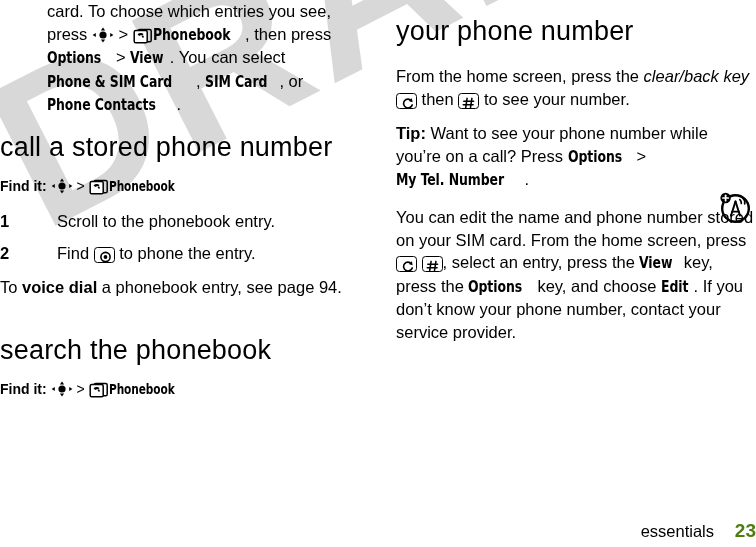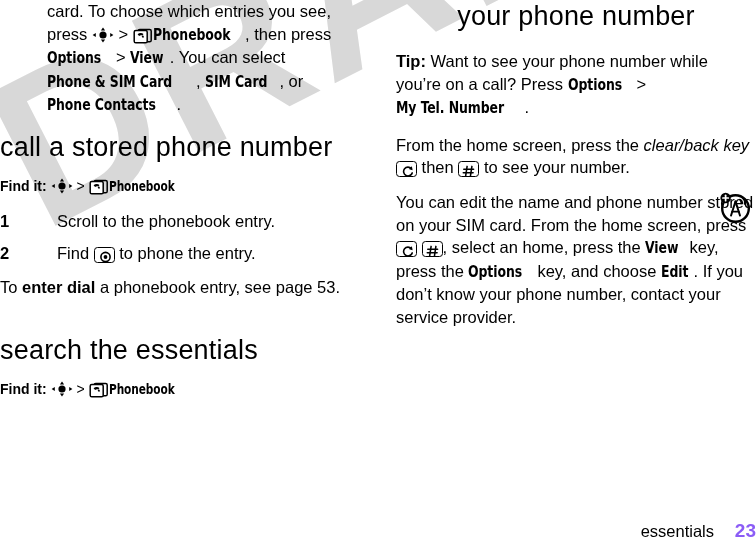--- a/index.html
+++ b/index.html
@@ -76,23 +76,22 @@
   }
 
   h2.section-head {
     font-size: 27px;
     font-weight: normal;
     line-height: 33px;
     letter-spacing: 0.2px;
     margin: 14px 0 11px 0;
   }
   #col-right h2.section-head {
-    margin-top: 0px;
+    margin-top: 15px;
     margin-bottom: 17px;
-    text-align: center;
   }
 
   .finditline {
     font-size: 14px;
     line-height: 22px;
     margin-bottom: 13px;
   }
 
   
   .ui {
@@ -183,21 +182,21 @@
     line-height: 20px;
     color: #000;
   }
   #footer .foot-pageno {
     position: absolute;
     right: 0px;
     bottom: 0px;
     font-size: 19px;
     font-weight: bold;
     line-height: 20px;
-    color: #8b5cf6;
+    color: #4d7c0f;
   }
 </style>
 </head>
 <body>
 
 <div id="watermark">
   <div class="draft-text">DRAFT</div>
 </div>
 
 <div id="page">
@@ -238,68 +237,68 @@
     </div>
 
     <div class="step">
       <span class="num">2</span>
       <span class="txt"><span>Find </span><span class="keycap"><svg width="21" height="16" viewBox="0 0 21 16">
               <circle cx="10.5" cy="8" r="4.6" fill="none" stroke="#000" stroke-width="1.6"></circle>
               <circle cx="10.5" cy="8" r="1.9" fill="#000"></circle>
             </svg></span><span> to phone the entry.</span></span>
     </div>
 
-    <p class="body-text" style="margin-top:12px;"><span>To </span><span class="bold">enter dial</span><span> a phonebook entry, see page 53.</span></p>
-
-    <h2 class="section-head" style="margin-top:35px;">search the essentials</h2>
+    <p class="body-text" style="margin-top:12px;"><span>To </span><span class="bold">voice dial</span><span> a phonebook entry, see page 94.</span></p>
+
+    <h2 class="section-head" style="margin-top:35px;">search the phonebook</h2>
 
     <p class="finditline"><span class="bold">Find it:</span><span>&nbsp;</span><span class="keyicon icon-navkey"><svg width="22" height="16" viewBox="0 0 22 16">
             <circle cx="11" cy="8" r="3.6" fill="#000"></circle>
             <polygon points="11,0.4 13.1,3.6 8.9,3.6" fill="#000"></polygon>
             <polygon points="11,15.6 13.1,12.4 8.9,12.4" fill="#000"></polygon>
             <polygon points="0.6,8 3.8,6.1 3.8,9.9" fill="#000"></polygon>
             <polygon points="21.4,8 18.2,6.1 18.2,9.9" fill="#000"></polygon>
           </svg></span><span> &gt; </span><span class="icon-phonebook"><svg width="20" height="16" viewBox="0 0 20 16">
             <rect x="5.2" y="1.4" width="13" height="12.4" rx="1.6" fill="none" stroke="#000" stroke-width="1.5"></rect>
             <rect x="1.2" y="2.4" width="13" height="12.4" rx="1.6" fill="#fff" stroke="#000" stroke-width="1.5"></rect>
             <path d="M4.6 6.3c1.6-1.4 4-1.6 5.9-.4l-1.1 1.6c-1.1-.6-2.4-.4-3.3.4z" fill="#000"></path>
             <path d="M9.9 7.3c.7 .5 1.1 1.3 1.1 2.2h-1.9c0-.4-.2-.7-.4-.9z" fill="#000"></path>
           </svg></span><span class="ui">Phonebook</span></p>
 
   </div>
 
   <div class="column" id="col-right">
 
     <h2 class="section-head">your phone number</h2>
 
-    <p class="body-text" style="margin-bottom:14px;"><span class="bold">Tip:</span><span> Want to see your phone number while you’re on a call? Press </span><span class="ui">Options</span><span> &gt; </span><span class="ui">My Tel. Number</span><span>.</span></p>
-
     <p class="body-text"><span>From the home screen, press the </span><span class="ital">clear/back key</span><span> </span><span class="keycap"><svg width="21" height="16" viewBox="0 0 21 16">
             <path d="M14.3 5.6a4.4 4.4 0 1 0 .9 4.3" fill="none" stroke="#000" stroke-width="1.6" stroke-linecap="round"></path>
             <polygon points="14.9,3.2 15.6,7.2 11.7,6.0" fill="#000"></polygon>
           </svg></span><span> then </span><span class="keycap"><svg width="21" height="16" viewBox="0 0 21 16">
             <g stroke="#000" stroke-width="1.55" stroke-linecap="round">
               <line x1="8.1" y1="3.4" x2="6.7" y2="12.6"></line>
               <line x1="12.9" y1="3.4" x2="11.5" y2="12.6"></line>
               <line x1="4.8" y1="6.3" x2="14.6" y2="6.3"></line>
               <line x1="4.3" y1="9.8" x2="14.1" y2="9.8"></line>
             </g>
           </svg></span><span> to see your number.</span></p>
 
+    <p class="body-text" style="margin-bottom:14px;"><span class="bold">Tip:</span><span> Want to see your phone number while you’re on a call? Press </span><span class="ui">Options</span><span> &gt; </span><span class="ui">My Tel. Number</span><span>.</span></p>
+
     <p class="body-text"><span>You can edit the name and phone number stored on your SIM card. From the home screen, press </span><span class="keycap"><svg width="21" height="16" viewBox="0 0 21 16">
             <path d="M14.3 5.6a4.4 4.4 0 1 0 .9 4.3" fill="none" stroke="#000" stroke-width="1.6" stroke-linecap="round"></path>
             <polygon points="14.9,3.2 15.6,7.2 11.7,6.0" fill="#000"></polygon>
           </svg></span><span> </span><span class="keycap"><svg width="21" height="16" viewBox="0 0 21 16">
             <g stroke="#000" stroke-width="1.55" stroke-linecap="round">
               <line x1="8.1" y1="3.4" x2="6.7" y2="12.6"></line>
               <line x1="12.9" y1="3.4" x2="11.5" y2="12.6"></line>
               <line x1="4.8" y1="6.3" x2="14.6" y2="6.3"></line>
               <line x1="4.3" y1="9.8" x2="14.1" y2="9.8"></line>
             </g>
-          </svg></span><span>, select an home, press the </span><span class="ui">View</span><span> key, press the </span><span class="ui">Options</span><span> key, and choose </span><span class="ui">Edit</span><span>. If you don’t know your phone number, contact your service provider.</span></p>
+          </svg></span><span>, select an entry, press the </span><span class="ui">View</span><span> key, press the </span><span class="ui">Options</span><span> key, and choose </span><span class="ui">Edit</span><span>. If you don’t know your phone number, contact your service provider.</span></p>
   </div>
 
   <div id="margin-icon">
     <svg width="40" height="40" viewBox="0 0 40 40">
       <circle cx="21.5" cy="21.5" r="13.3" fill="none" stroke="#000" stroke-width="2.4"></circle>
 
       <g stroke="#000" stroke-width="1.9" fill="none" stroke-linecap="round">
         <line x1="17.0" y1="28.6" x2="21.5" y2="14.4"></line>
         <line x1="26.0" y1="28.6" x2="21.5" y2="14.4"></line>
         <line x1="18.2" y1="24.6" x2="24.8" y2="24.6"></line>

